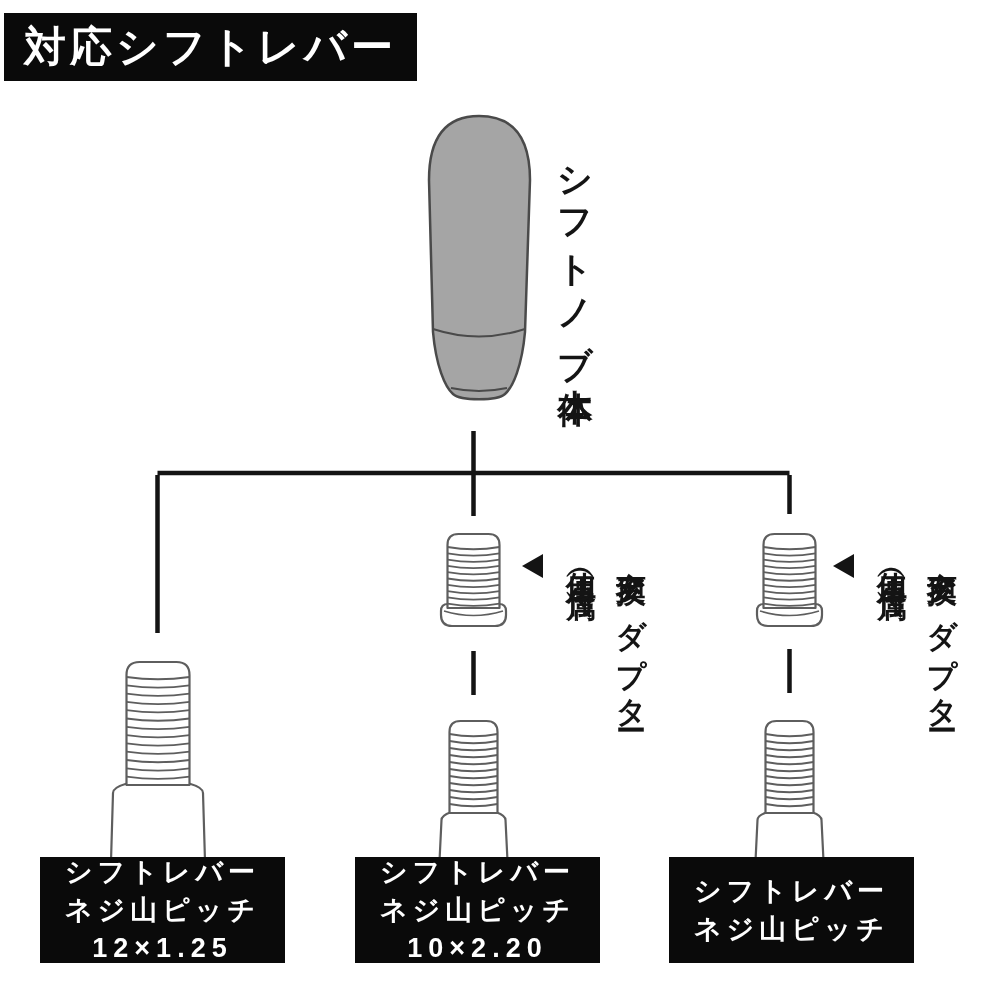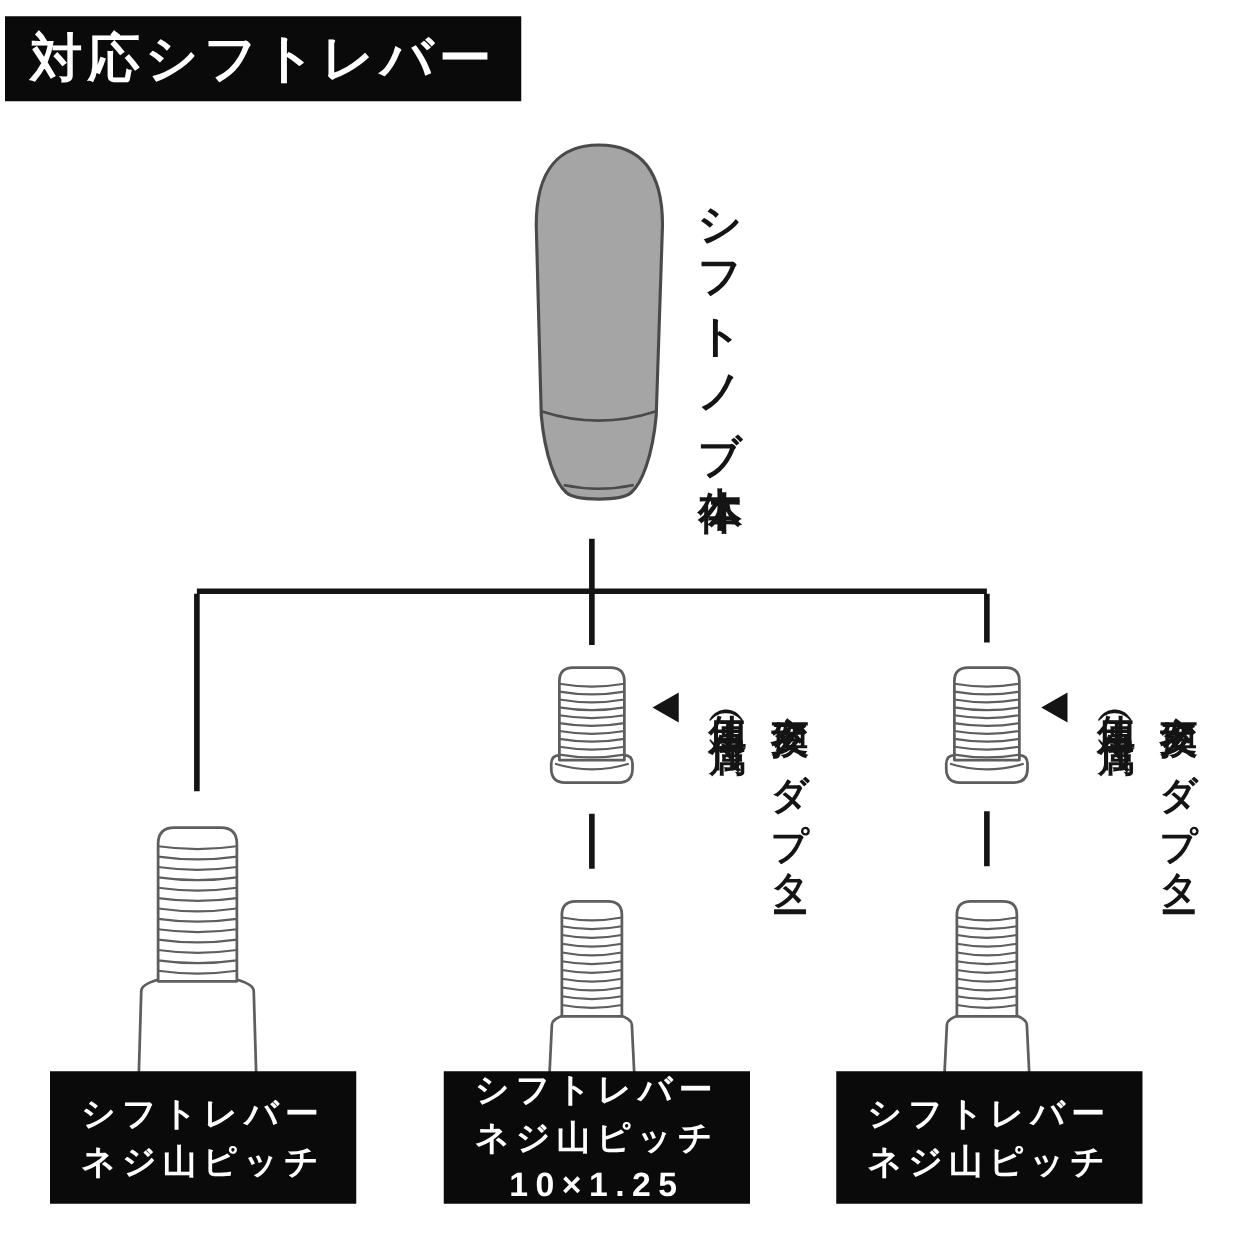--- a/index.html
+++ b/index.html
@@ -98,26 +98,27 @@
   </div>
 
   <div class="callout" style="left:871px">
     <div class="vcol">使用（付属）</div>
     <div class="vcol">変換アダプター</div>
   </div>
 
   <div class="label-box box-12">
     <div>シフトレバー</div>
     <div>ネジ山ピッチ</div>
+    <div class="pitch">12×1.25</div>
   </div>
 
   <div class="label-box box-10">
     <div>シフトレバー</div>
     <div>ネジ山ピッチ</div>
-    <div class="pitch">10×1.25</div>
+    <div class="pitch">10×2.20</div>
   </div>
 
   <div class="label-box box-8">
     <div>シフトレバー</div>
     <div>ネジ山ピッチ</div>
   </div>
 
 </div>
 
 </body></html>

